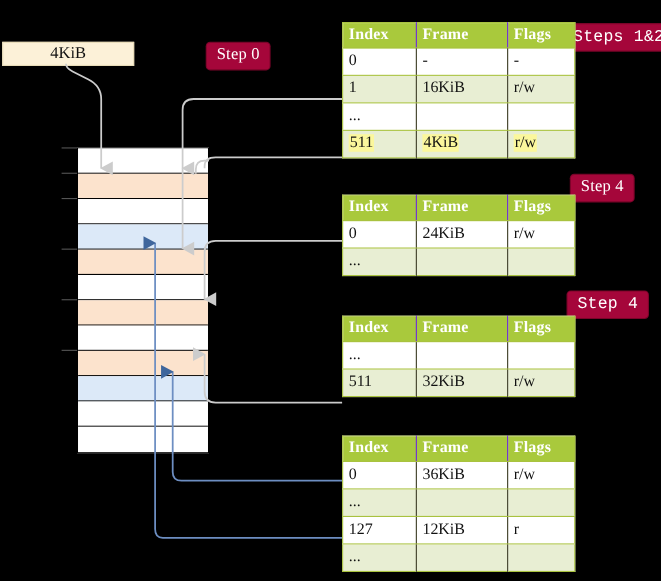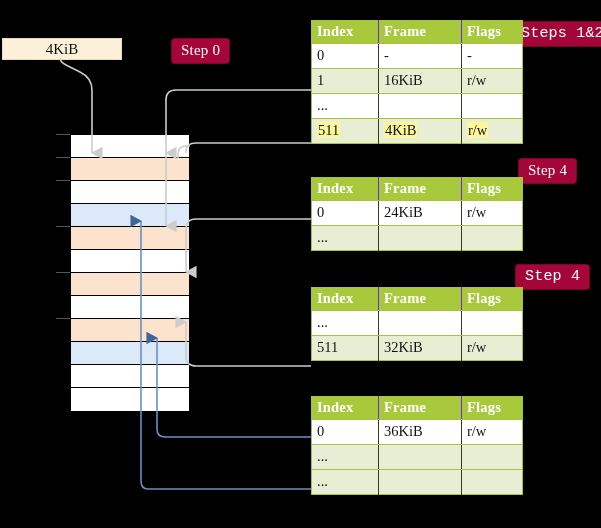--- a/index.html
+++ b/index.html
@@ -160,21 +160,21 @@
     <path d="M311,219 L196,219 Q186,219 186,229 L186,272" fill="none" stroke="#cccccc" stroke-width="1.6" marker-end="url(#ahG)"></path>
 
     <path d="M311,366 L196,366 Q186,366 186,356 L186,322" fill="none" stroke="#cccccc" stroke-width="1.6" marker-end="url(#ahG)"></path>
 
     <path d="M311,437 L165,437 Q157,437 157,429 L157,338" fill="none" stroke="#6d8ec2" stroke-width="1.6" marker-end="url(#ahB)"></path>
 
     <path d="M311,489 L148,489 Q141,489 141,481 L141,221" fill="none" stroke="#6d8ec2" stroke-width="1.6" marker-end="url(#ahB)"></path>
   </svg>
 
   <div id="badges">
-      <div class="badge" style="left: 172px; top: 39px;">Step 0</div>
+      <div class="badge" style="left: 188px; top: 39px;">Step 0</div>
       <div class="badge" style="left: 512px; top: 22px; font-family: Liberation Mono, monospace;">Steps 1&amp;2</div>
       <div class="badge" style="left: 519px; top: 159px;">Step 4</div>
       <div class="badge" style="left: 516px; top: 265px; font-family: Liberation Mono, monospace;">Step 4</div>
     </div>
 
   <div id="tables">
       <table class="tbl" style="left: 311px; top: 20px;">
         <thead>
           <tr>
             <th class="col-idx">Index</th>
@@ -259,20 +259,25 @@
           <tr>
             <td class="col-idx">0</td>
             <td class="col-frm">36KiB</td>
             <td class="col-flg">r/w</td>
           </tr>
           <tr class="alt">
             <td class="col-idx">...</td>
             <td class="col-frm"></td>
             <td class="col-flg"></td>
           </tr>
+          <tr>
+            <td class="col-idx">127</td>
+            <td class="col-frm">12KiB</td>
+            <td class="col-flg">r</td>
+          </tr>
           <tr class="alt">
             <td class="col-idx">...</td>
             <td class="col-frm"></td>
             <td class="col-flg"></td>
           </tr>
         </tbody>
       </table>
     </div>
 
 </div>

